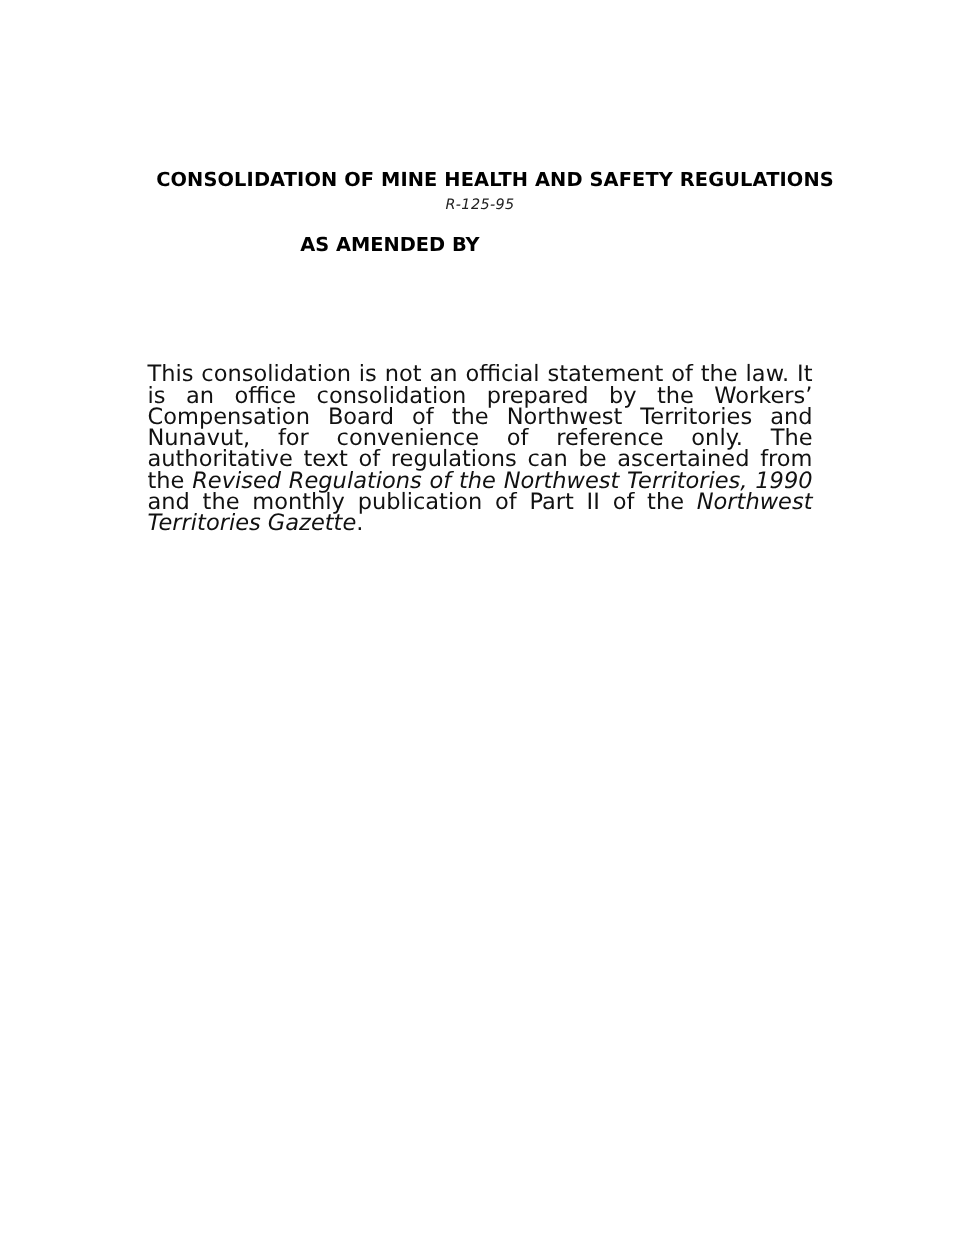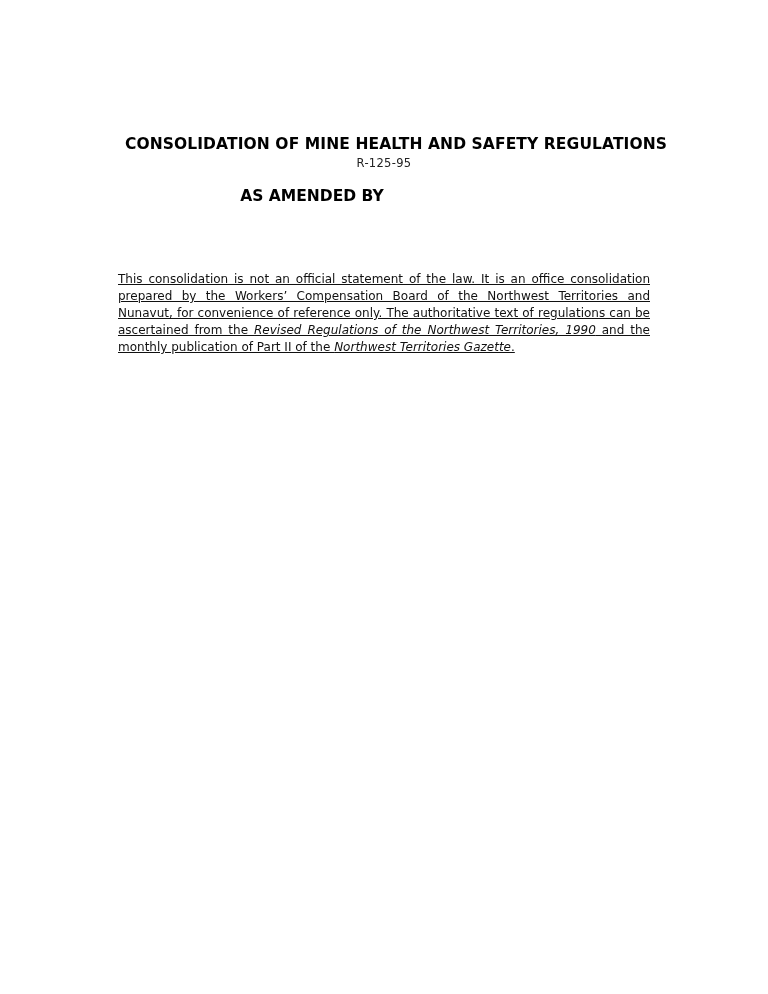--- a/index.html
+++ b/index.html
@@ -2,25 +2,25 @@
 <html><head>
 <meta charset="utf-8">
 <style>
   html, body { margin: 0; padding: 0; background: #ffffff; }
   body { width: 768px; height: 994px; position: relative; overflow: hidden;
          font-family: "DejaVu Sans", sans-serif; color: #000; }
   .page { position: absolute; left: 0; top: 0; width: 768px; height: 994px; }
   .title { position: absolute; left: 12px; width: 768px; top: 135px; text-align: center;
            font-weight: bold; font-size: 15.5px; letter-spacing: 0.1px; }
   .subtitle { position: absolute; left: 0; width: 768px; top: 156px; text-align: center;
-              font-size: 11.5px; color: #222; letter-spacing: 0.3px; }
+              font-size: 11.5px; color: #222; letter-spacing: 0.3px; font-style: italic; }
   .amended { position: absolute; left: 0; width: 624px; top: 187px; text-align: center;
              font-weight: bold; font-size: 15.5px; }
-  .body { position: absolute; left: 118px; width: 532px; top: 259px;
-          font-size: 12px; line-height: 17px; text-align: justify; color: #111; text-decoration: underline; }
+  .body { position: absolute; left: 118px; width: 532px; top: 273px;
+          font-size: 18px; line-height: 17px; text-align: justify; color: #111; }
   .body em { font-style: italic; }
 </style>
 </head>
 <body>
 
 <div class="page">
   <div class="title">CONSOLIDATION OF MINE HEALTH AND SAFETY REGULATIONS</div>
   <div class="subtitle">R-125-95</div>
   <div class="amended">AS AMENDED BY</div>
   <p class="body"><span>This consolidation is not an official statement of the law. It is an office consolidation prepared by the Workers’ Compensation Board of the Northwest Territories and Nunavut, for convenience of reference only. The authoritative text of regulations can be ascertained from the </span><em>Revised Regulations of the Northwest Territories, 1990</em><span> and the monthly publication of Part II of the </span><em>Northwest Territories Gazette</em><span>.</span></p>

